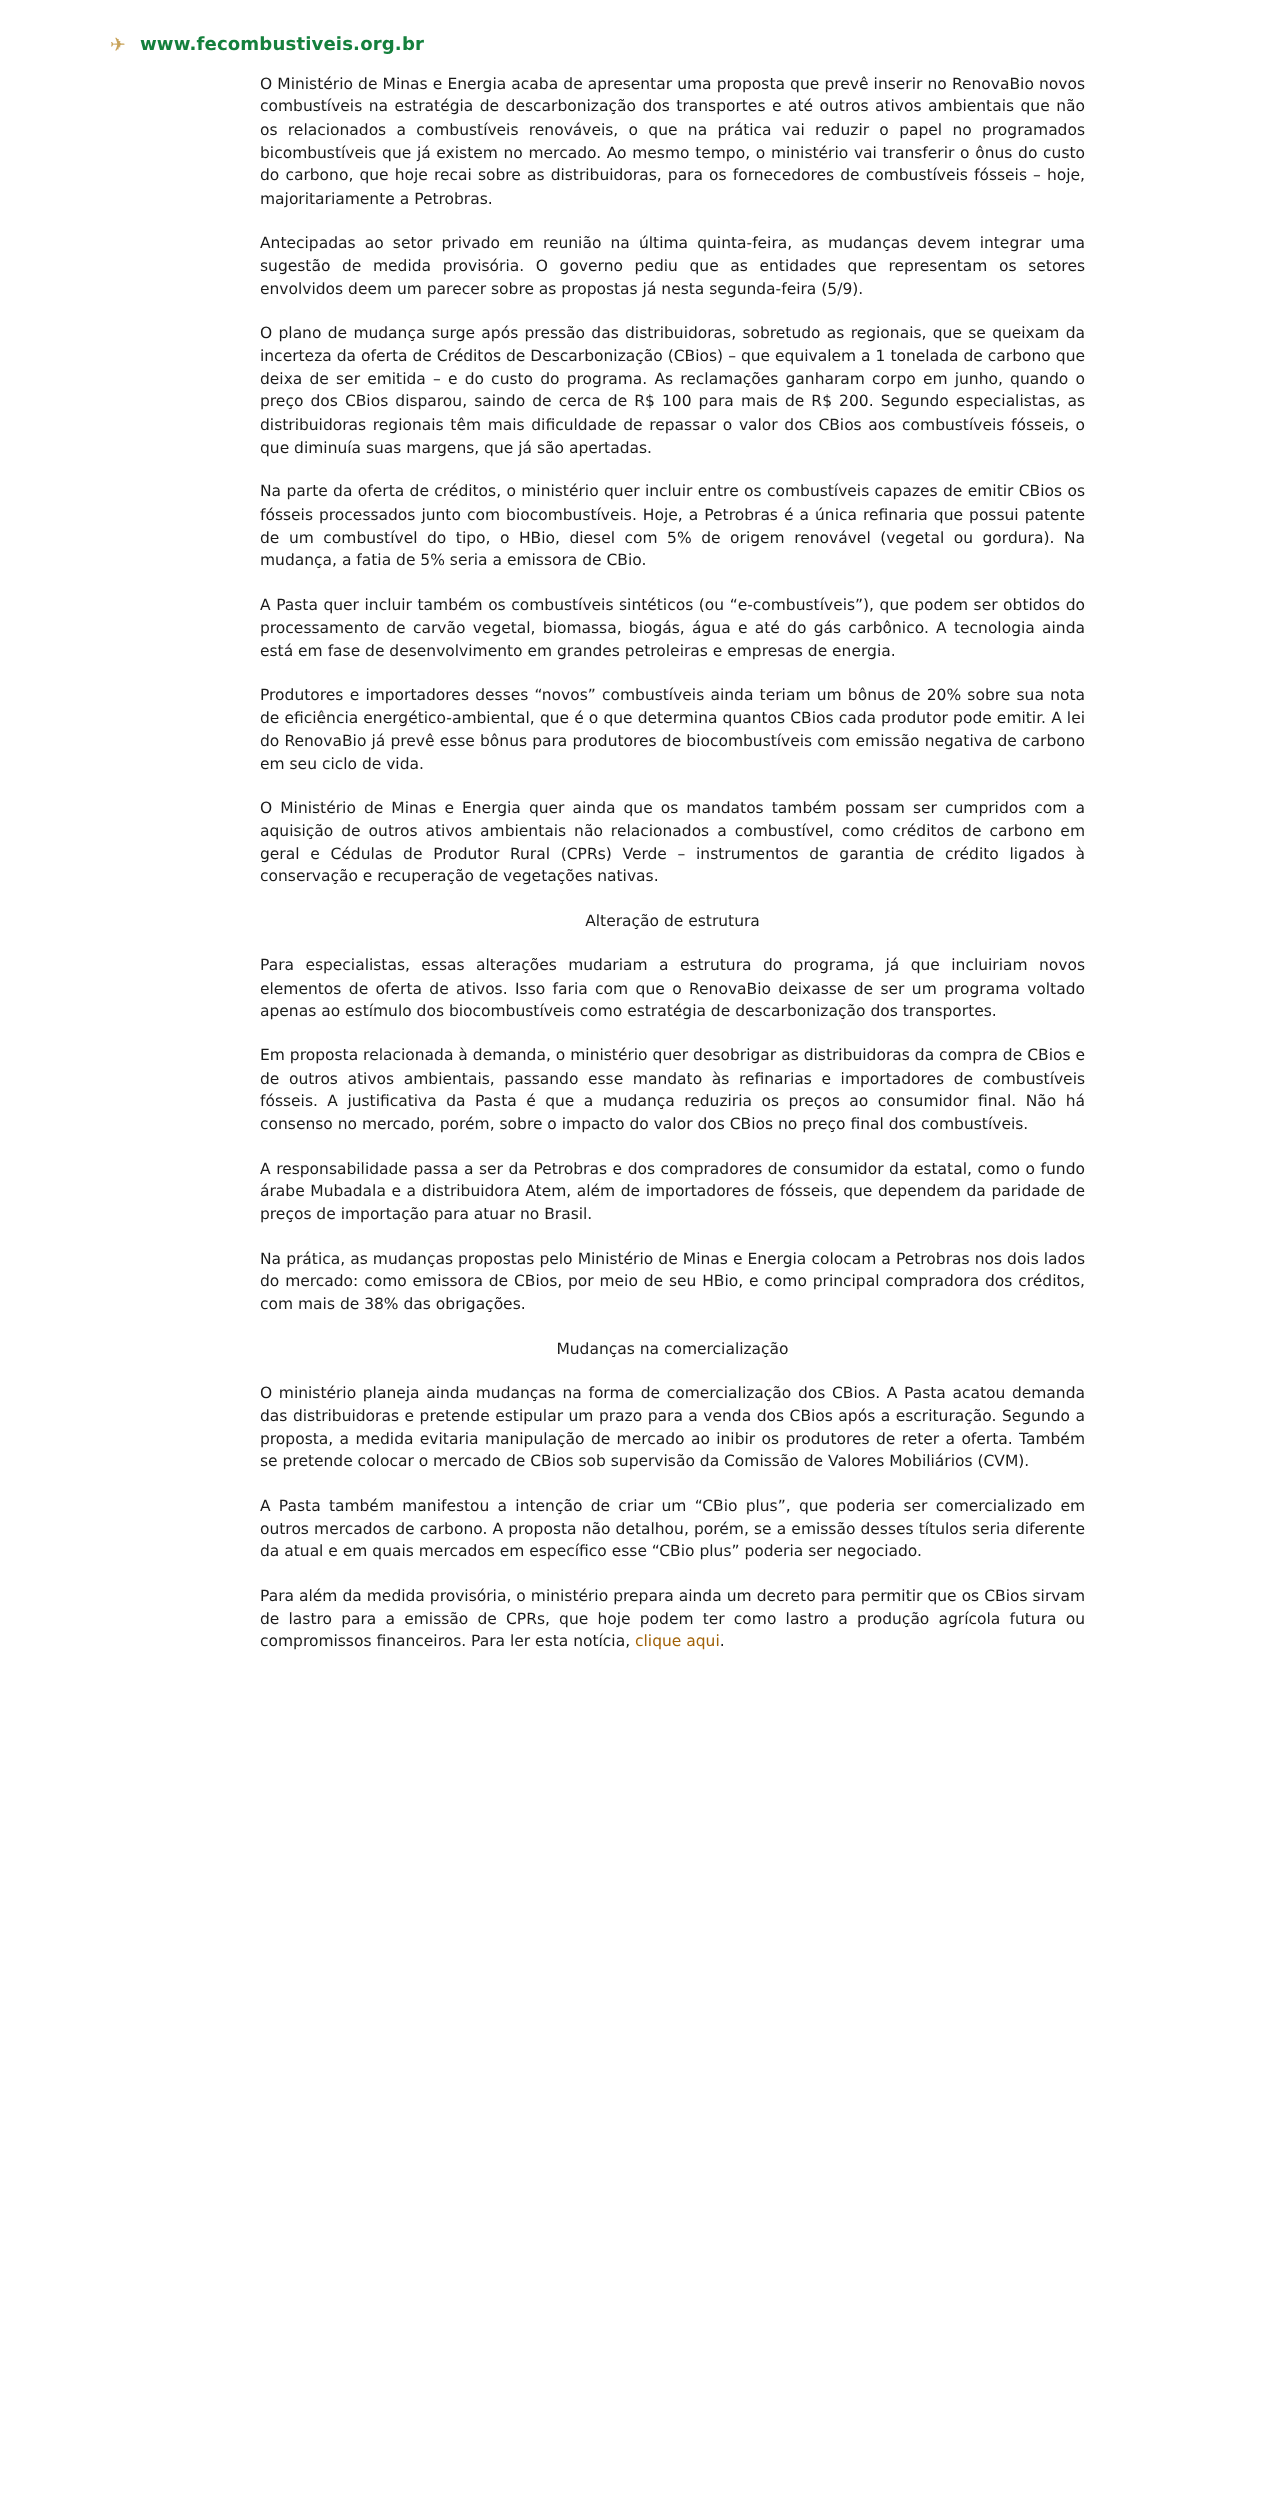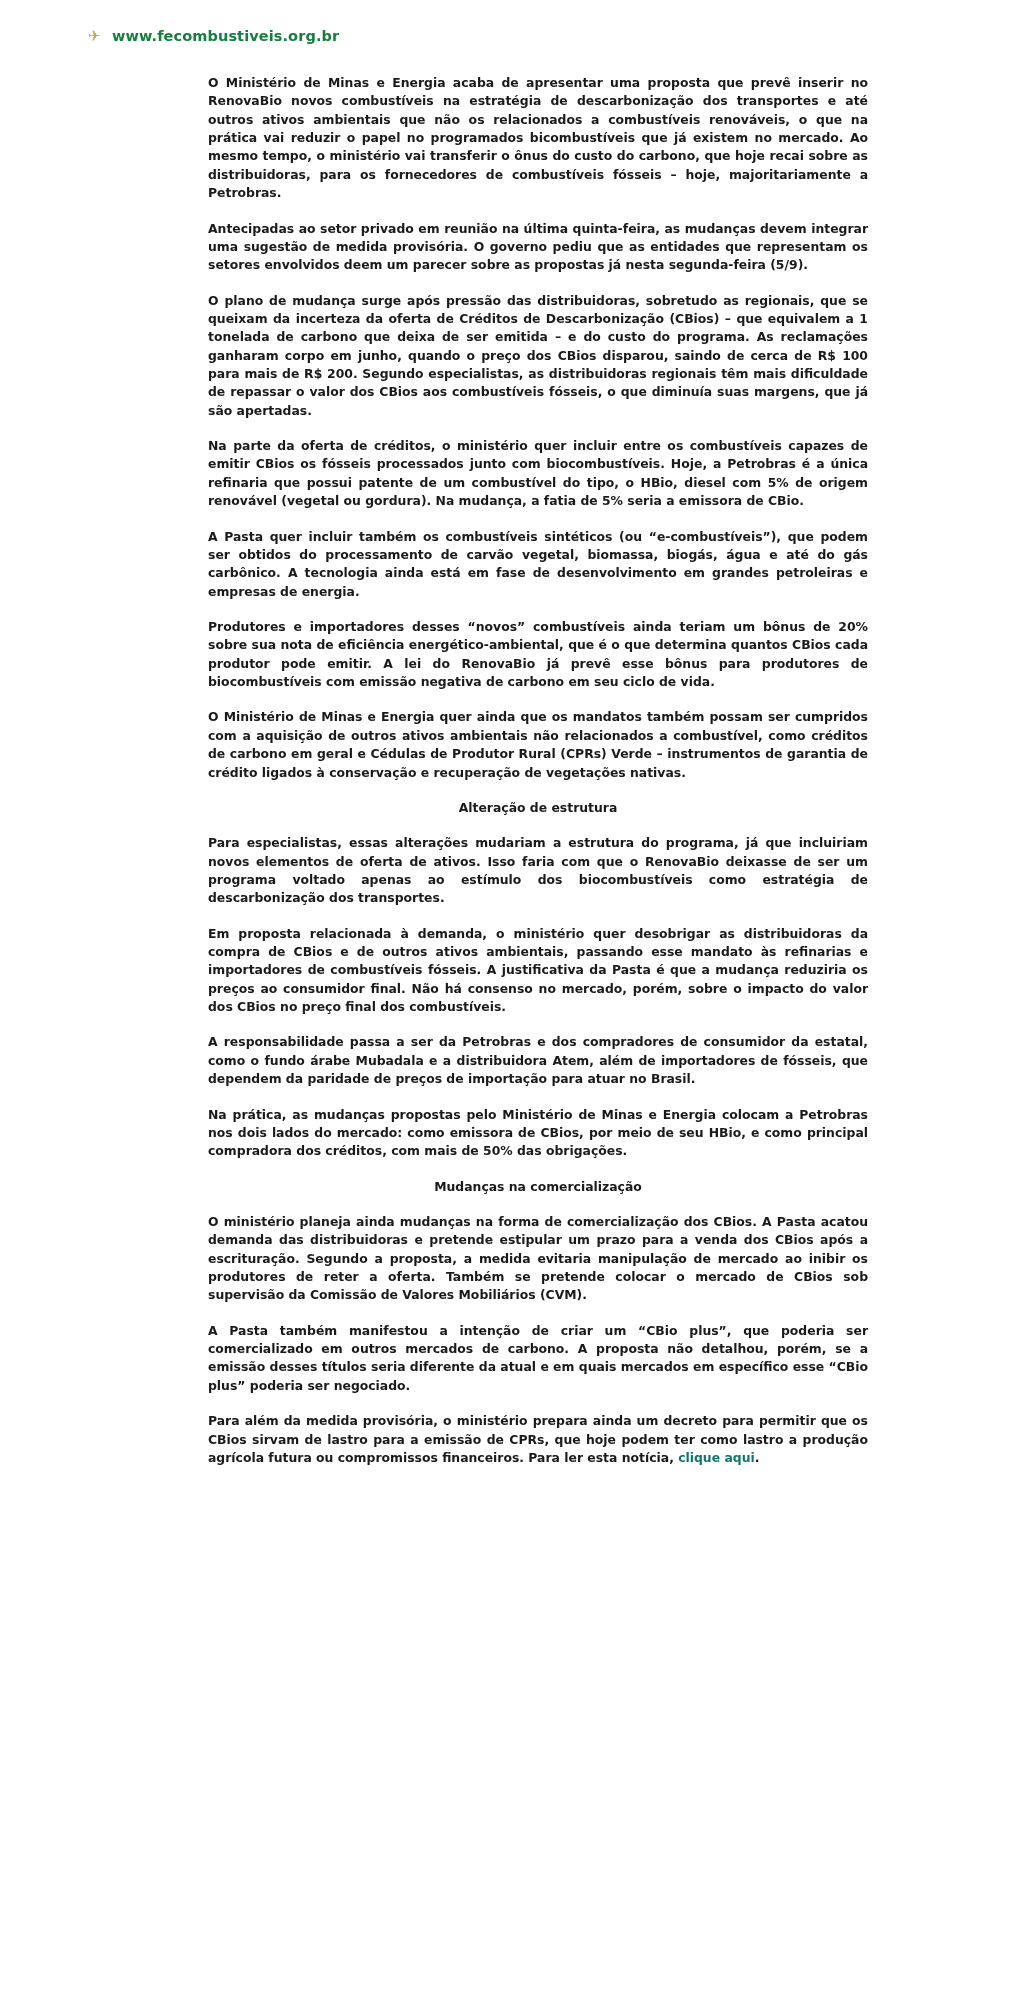--- a/index.html
+++ b/index.html
@@ -44,39 +44,38 @@
     margin: 26px auto 0 auto;
     width: 700px;
     text-align: center;
     font-size: 23.5px;
     line-height: 1.33;
     font-weight: bold;
     color: #1a1a1a;
     letter-spacing: -0.1px;
   }
   .article {
-    margin: 30px auto 0 auto;
+    margin: 14px auto 0 auto;
     width: 660px;
     padding-left: 52px;
     box-sizing: content-box;
-    font-weight: bold;
   }
   .article p {
     margin: 0 0 17px 0;
     font-size: 12.4px;
     line-height: 1.48;
     text-align: justify;
     color: #1a1a1a;
   }
   .article p.subhead {
     text-align: center;
     margin-bottom: 17px;
   }
   a.inline-link {
-    color: #0f766e;
+    color: #a16207;
     text-decoration: none;
   }
 </style>
 </head>
 <body>
 
 <div class="page">
 
   <div class="site-header">
     <span class="bird-icon">✈</span>
@@ -92,21 +91,21 @@
     <p>Na parte da oferta de créditos, o ministério quer incluir entre os combustíveis capazes de emitir CBios os fósseis processados junto com biocombustíveis. Hoje, a Petrobras é a única refinaria que possui patente de um combustível do tipo, o HBio, diesel com 5% de origem renovável (vegetal ou gordura). Na mudança, a fatia de 5% seria a emissora de CBio.</p>
     <p>A Pasta quer incluir também os combustíveis sintéticos (ou “e-combustíveis”), que podem ser obtidos do processamento de carvão vegetal, biomassa, biogás, água e até do gás carbônico. A tecnologia ainda está em fase de desenvolvimento em grandes petroleiras e empresas de energia.</p>
     <p>Produtores e importadores desses “novos” combustíveis ainda teriam um bônus de 20% sobre sua nota de eficiência energético-ambiental, que é o que determina quantos CBios cada produtor pode emitir. A lei do RenovaBio já prevê esse bônus para produtores de biocombustíveis com emissão negativa de carbono em seu ciclo de vida.</p>
     <p>O Ministério de Minas e Energia quer ainda que os mandatos também possam ser cumpridos com a aquisição de outros ativos ambientais não relacionados a combustível, como créditos de carbono em geral e Cédulas de Produtor Rural (CPRs) Verde – instrumentos de garantia de crédito ligados à conservação e recuperação de vegetações nativas.</p>
 
     <p class="subhead">Alteração de estrutura</p>
 
     <p>Para especialistas, essas alterações mudariam a estrutura do programa, já que incluiriam novos elementos de oferta de ativos. Isso faria com que o RenovaBio deixasse de ser um programa voltado apenas ao estímulo dos biocombustíveis como estratégia de descarbonização dos transportes.</p>
     <p>Em proposta relacionada à demanda, o ministério quer desobrigar as distribuidoras da compra de CBios e de outros ativos ambientais, passando esse mandato às refinarias e importadores de combustíveis fósseis. A justificativa da Pasta é que a mudança reduziria os preços ao consumidor final. Não há consenso no mercado, porém, sobre o impacto do valor dos CBios no preço final dos combustíveis.</p>
     <p>A responsabilidade passa a ser da Petrobras e dos compradores de consumidor da estatal, como o fundo árabe Mubadala e a distribuidora Atem, além de importadores de fósseis, que dependem da paridade de preços de importação para atuar no Brasil.</p>
-    <p>Na prática, as mudanças propostas pelo Ministério de Minas e Energia colocam a Petrobras nos dois lados do mercado: como emissora de CBios, por meio de seu HBio, e como principal compradora dos créditos, com mais de 50% das obrigações.</p>
+    <p>Na prática, as mudanças propostas pelo Ministério de Minas e Energia colocam a Petrobras nos dois lados do mercado: como emissora de CBios, por meio de seu HBio, e como principal compradora dos créditos, com mais de 38% das obrigações.</p>
 
     <p class="subhead">Mudanças na comercialização</p>
 
     <p>O ministério planeja ainda mudanças na forma de comercialização dos CBios. A Pasta acatou demanda das distribuidoras e pretende estipular um prazo para a venda dos CBios após a escrituração. Segundo a proposta, a medida evitaria manipulação de mercado ao inibir os produtores de reter a oferta. Também se pretende colocar o mercado de CBios sob supervisão da Comissão de Valores Mobiliários (CVM).</p>
     <p>A Pasta também manifestou a intenção de criar um “CBio plus”, que poderia ser comercializado em outros mercados de carbono. A proposta não detalhou, porém, se a emissão desses títulos seria diferente da atual e em quais mercados em específico esse “CBio plus” poderia ser negociado.</p>
 
     <p><span>Para além da medida provisória, o ministério prepara ainda um decreto para permitir que os CBios sirvam de lastro para a emissão de CPRs, que hoje podem ter como lastro a produção agrícola futura ou compromissos financeiros. Para ler esta notícia, </span><a class="inline-link" href="#">clique aqui</a><span>.</span></p>
 
   </div>
 

